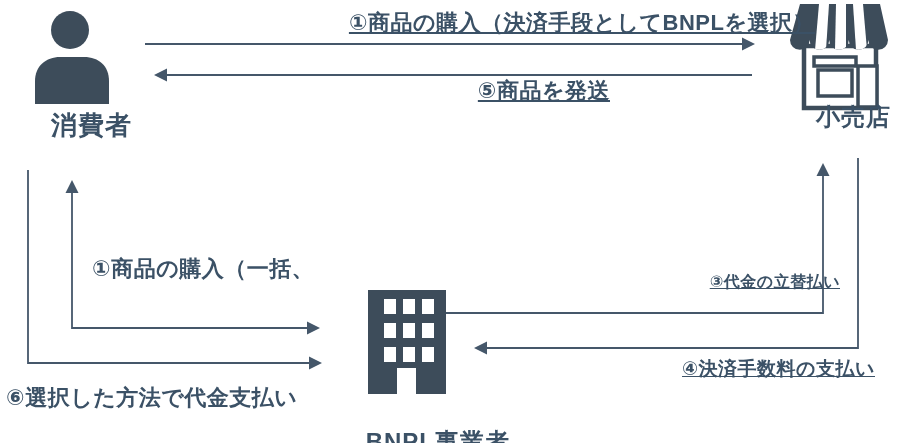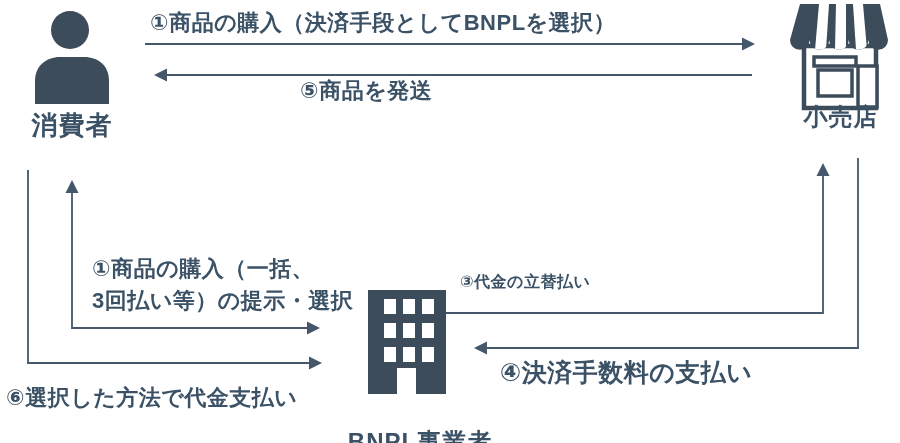--- a/index.html
+++ b/index.html
@@ -4,22 +4,22 @@
 <style>
   html,body{margin:0;padding:0;background:#fff;}
   .canvas{
     position:relative;width:900px;height:443px;background:#ffffff;overflow:hidden;
     font-family:"Liberation Sans","DejaVu Sans",sans-serif;
   }
   .lbl{
     position:absolute;color:#3b5166;font-weight:bold;white-space:nowrap;
     font-size:22px;letter-spacing:0.5px;
   }
-  .lbl.center{text-align:left;}
-  .entity-label{font-size:24px;text-align:center;letter-spacing:1px;}
+  .lbl.center{text-align:right;text-decoration:underline;}
+  .entity-label{font-size:24px;text-align:right;letter-spacing:1px;}
   .icon{position:absolute;}
   svg{display:block;}
   .arrow-layer{position:absolute;left:0;top:0;}
 </style>
 </head>
 <body>
 
 <div class="canvas">
 
   <svg class="arrow-layer" width="900" height="443" viewBox="0 0 900 443">
@@ -85,22 +85,21 @@
     </svg>
   </div>
   <div class="lbl entity-label" style="left:330px;top:398px;width:180px;margin-top:28px;">BNPL事業者</div>
 
   <div class="lbl center" style="left:150px;top:8px;width:665px;">①商品の購入（決済手段としてBNPLを選択）</div>
 
   <div class="lbl center" style="left:300px;top:76px;width:310px;">⑤商品を発送</div>
 
   <div class="lbl" style="left:92px;top:253px;line-height:32px;">
     <div>①商品の購入（一括、</div>
-    <div>3回払い等）の提示・選択</div>
   </div>
 
   <div class="lbl center" style="left:460px;top:272px;width:380px;font-size:16px;">③代金の立替払い</div>
 
-  <div class="lbl center" style="left:500px;top:356px;width:375px;font-size:25px;">④決済手数料の支払い</div>
+  <div class="lbl center" style="left:500px;top:356px;width:375px;font-size:19px;">④決済手数料の支払い</div>
 
   <div class="lbl" style="left:6px;top:383px;">⑥選択した方法で代金支払い</div>
 
 </div>
 
 </body></html>

